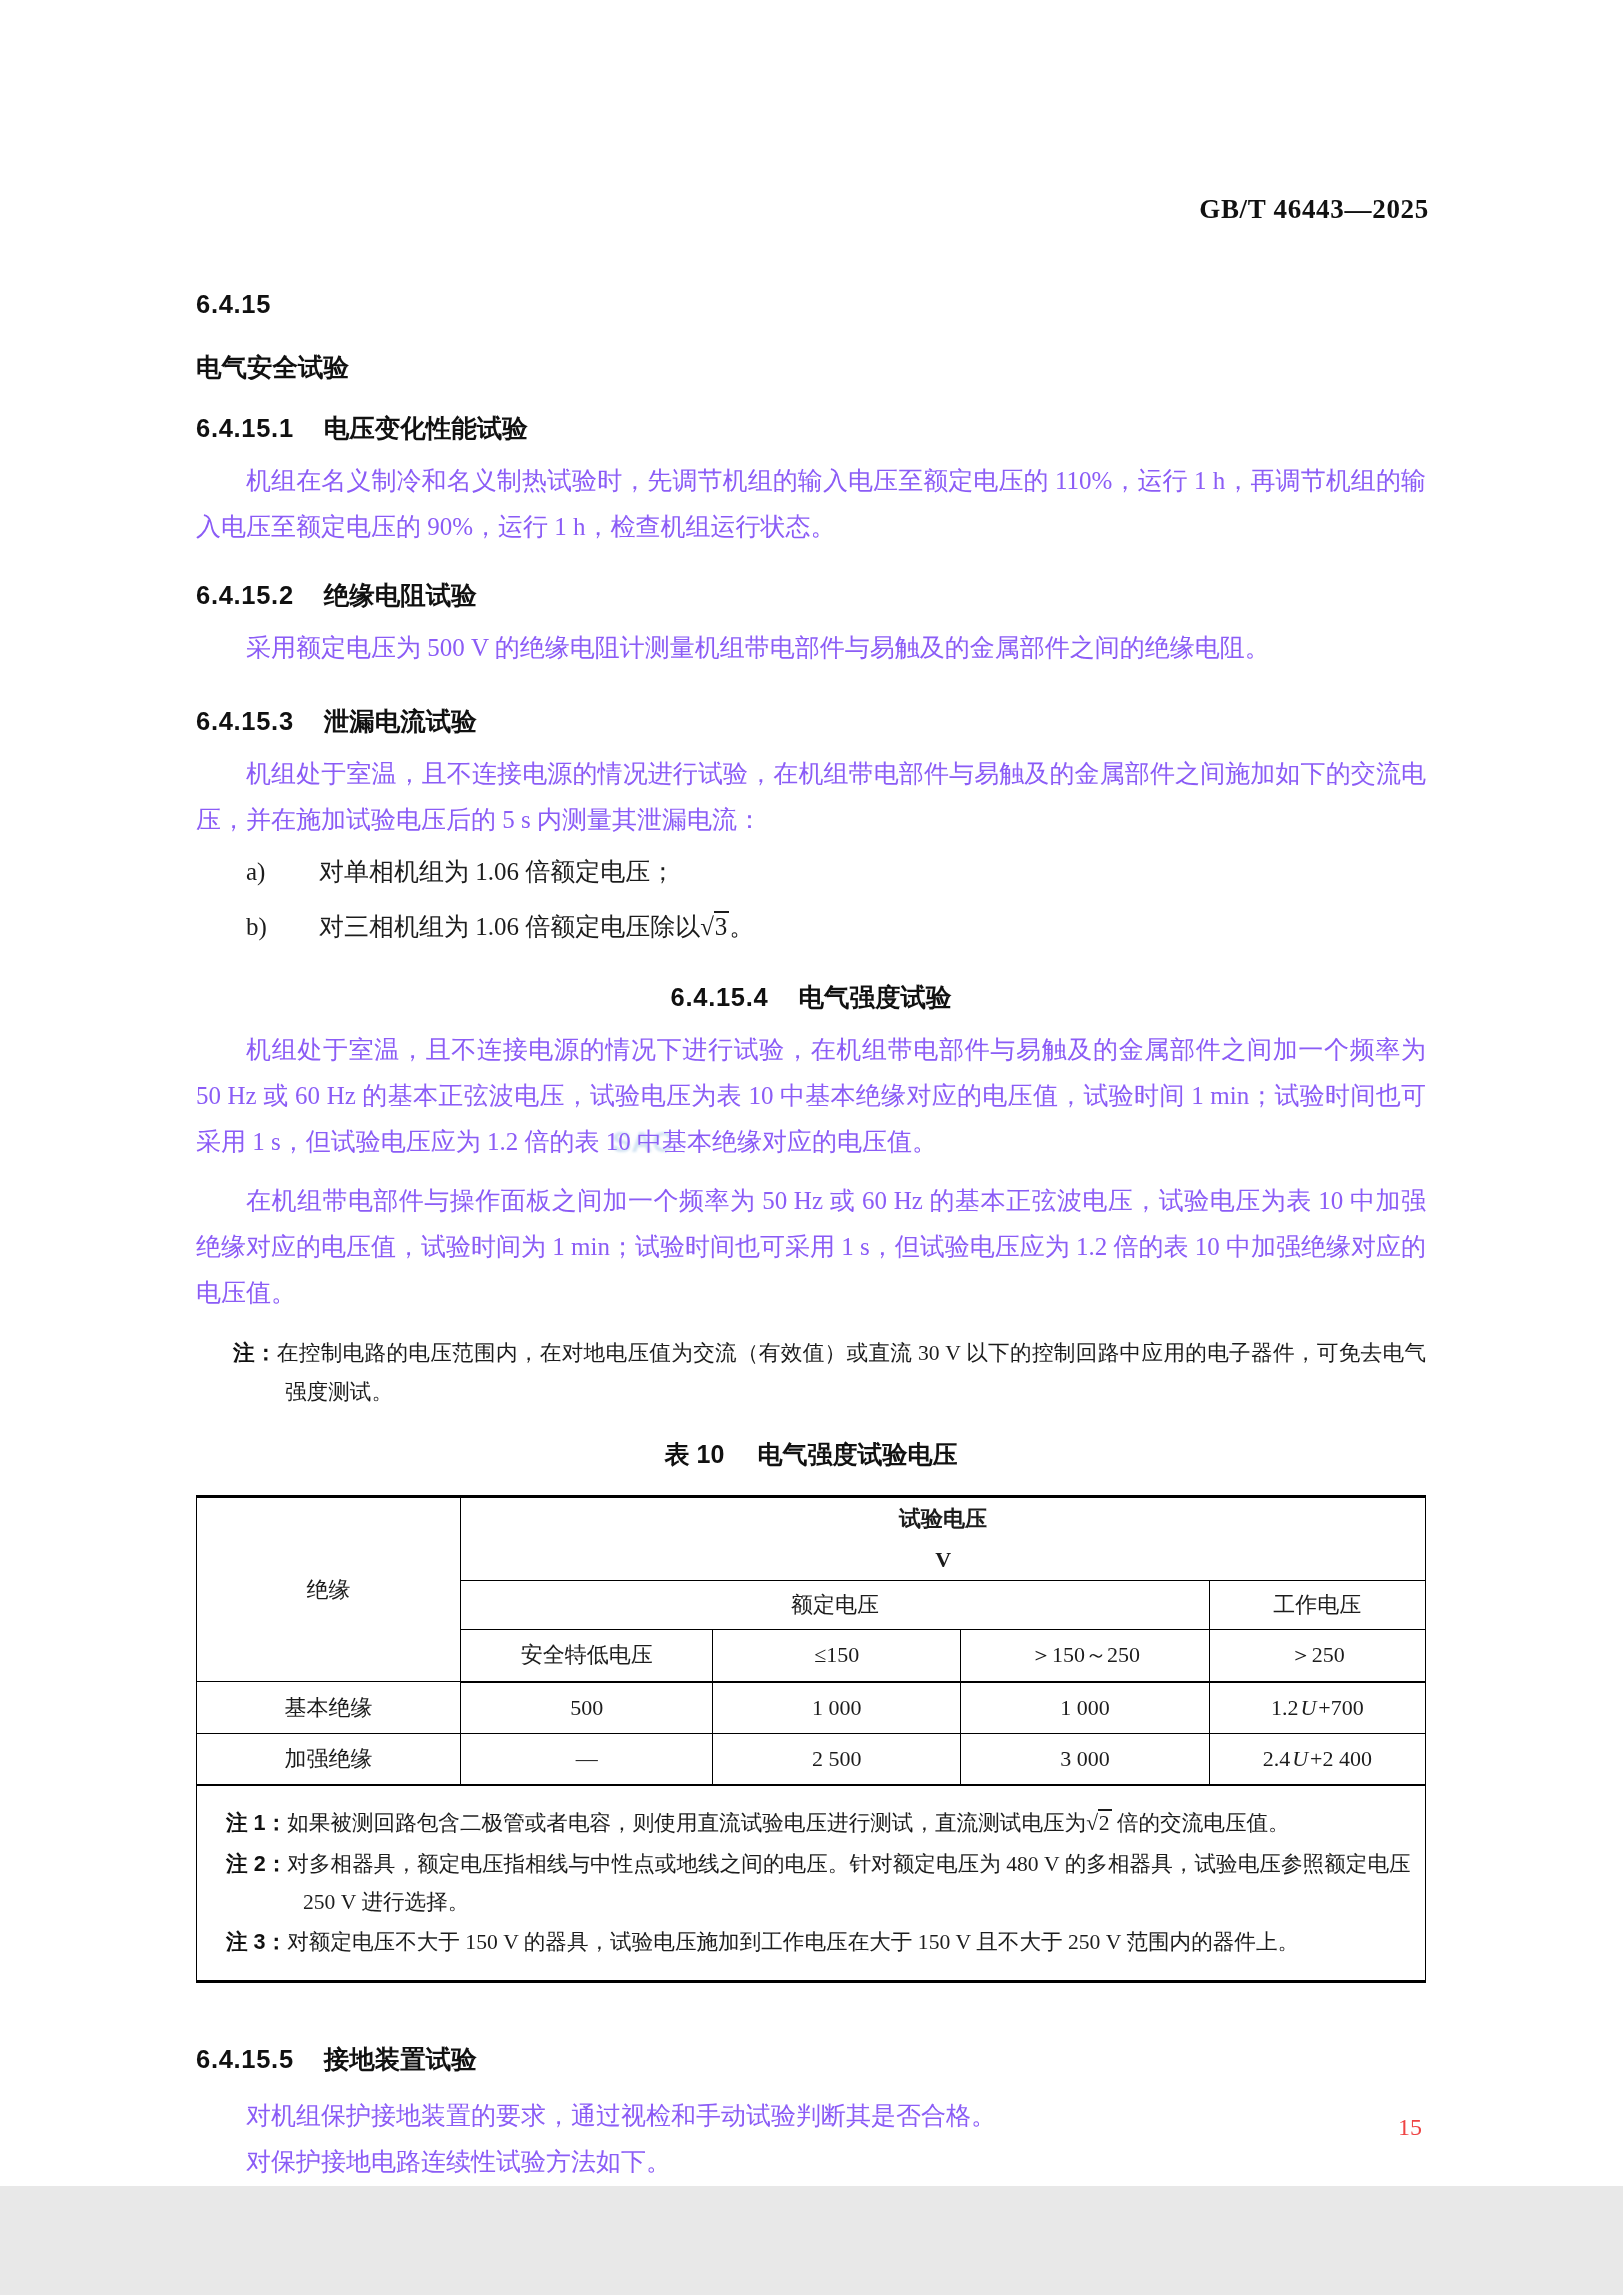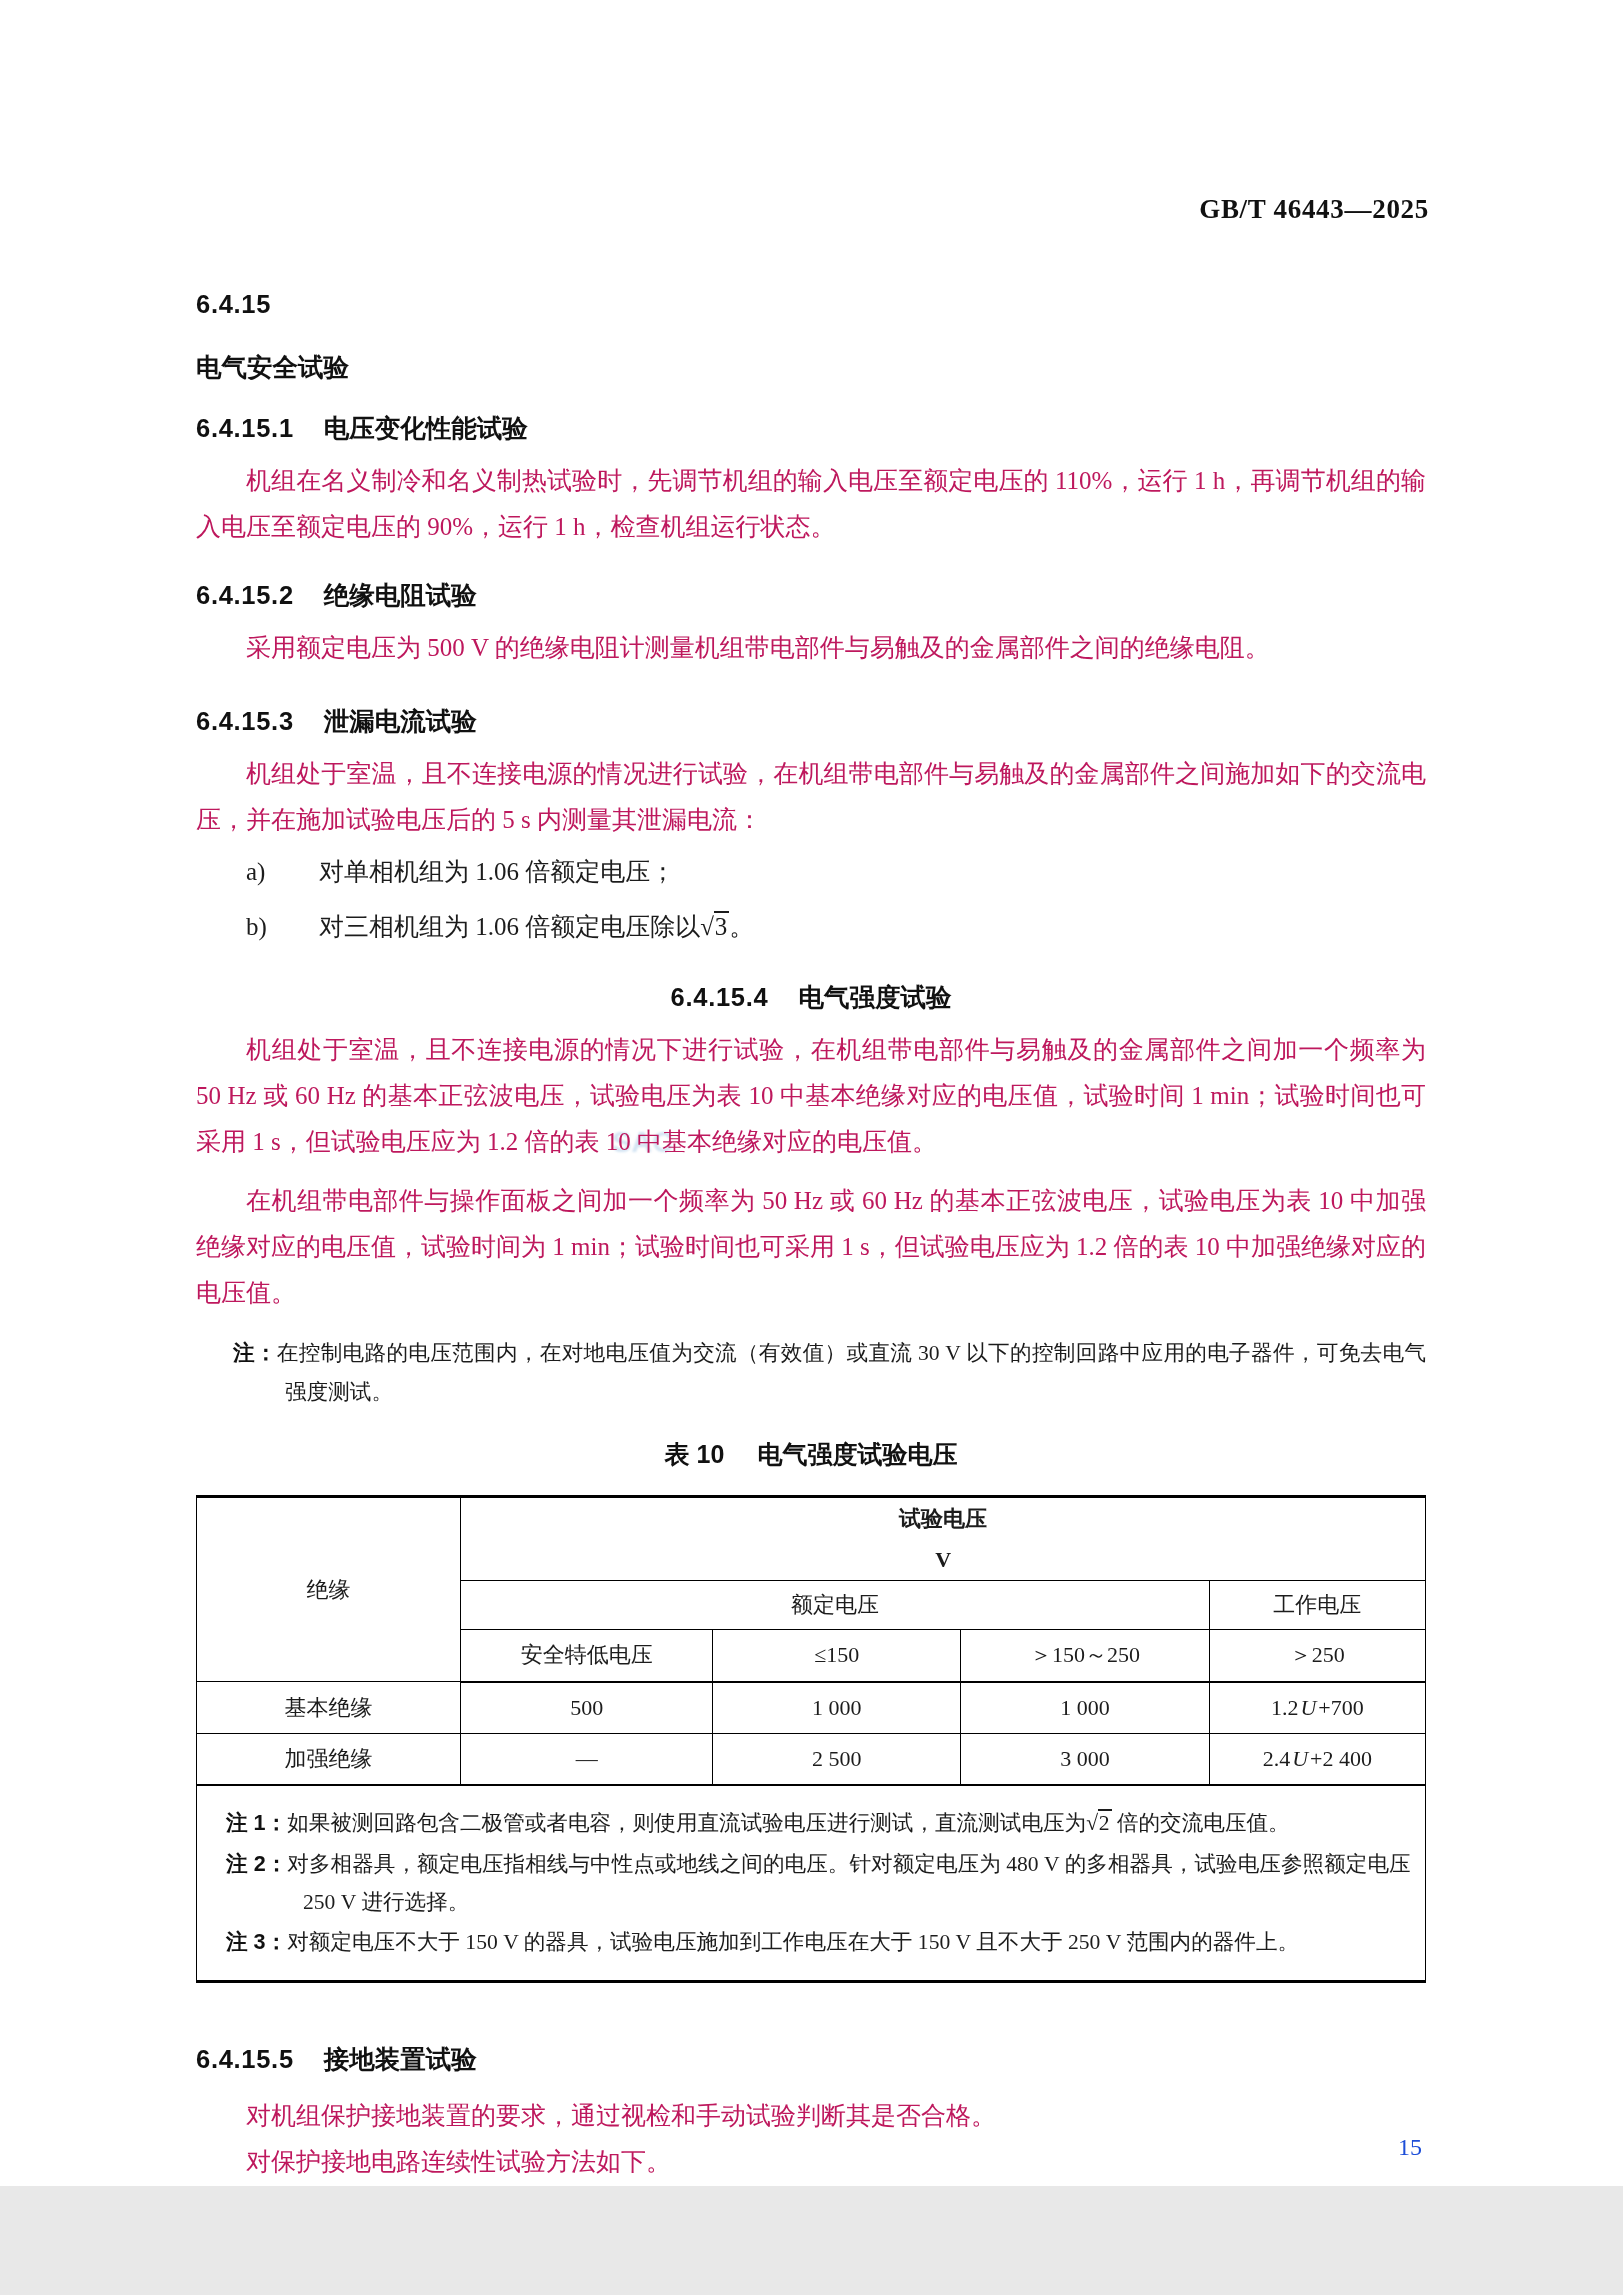--- a/index.html
+++ b/index.html
@@ -62,21 +62,21 @@
   .mt-h4 { margin-top: 34px; }
   .mt-h5 { margin-top: 29px; justify-content: center; }
   .mt-h6 { margin-top: 60px; }
   
   .body-p {
     margin: 13px 0 0 0;
     font-size: 25px;
     line-height: 46px;
     text-align: justify;
     text-indent: 50px;
-    color: #be185d;
+    color: #8b5cf6;
   }
   
   .list-item {
     margin-top: 3.9px;
     font-size: 25px;
     line-height: 51px;
     padding-left: 50px;
   }
   .li-marker { display: inline-block; width: 73px; }
   
@@ -147,22 +147,21 @@
     margin-top: 2.6px;
     color: #1c1c1c;
   }
   
   .page-number {
     position: absolute;
     top: 2114px;
     right: 201px;
     font-size: 24px;
     font-family: "Liberation Serif", serif;
-    color: #1d4ed8;
-    margin-top: 20px;
+    color: #ef4444;
   }
 </style>
 </head>
 <body>
 
 <div class="page">
 
   <div class="doc-code">GB/T 46443—2025</div>
 
   <div class="watermark">SAC</div>

